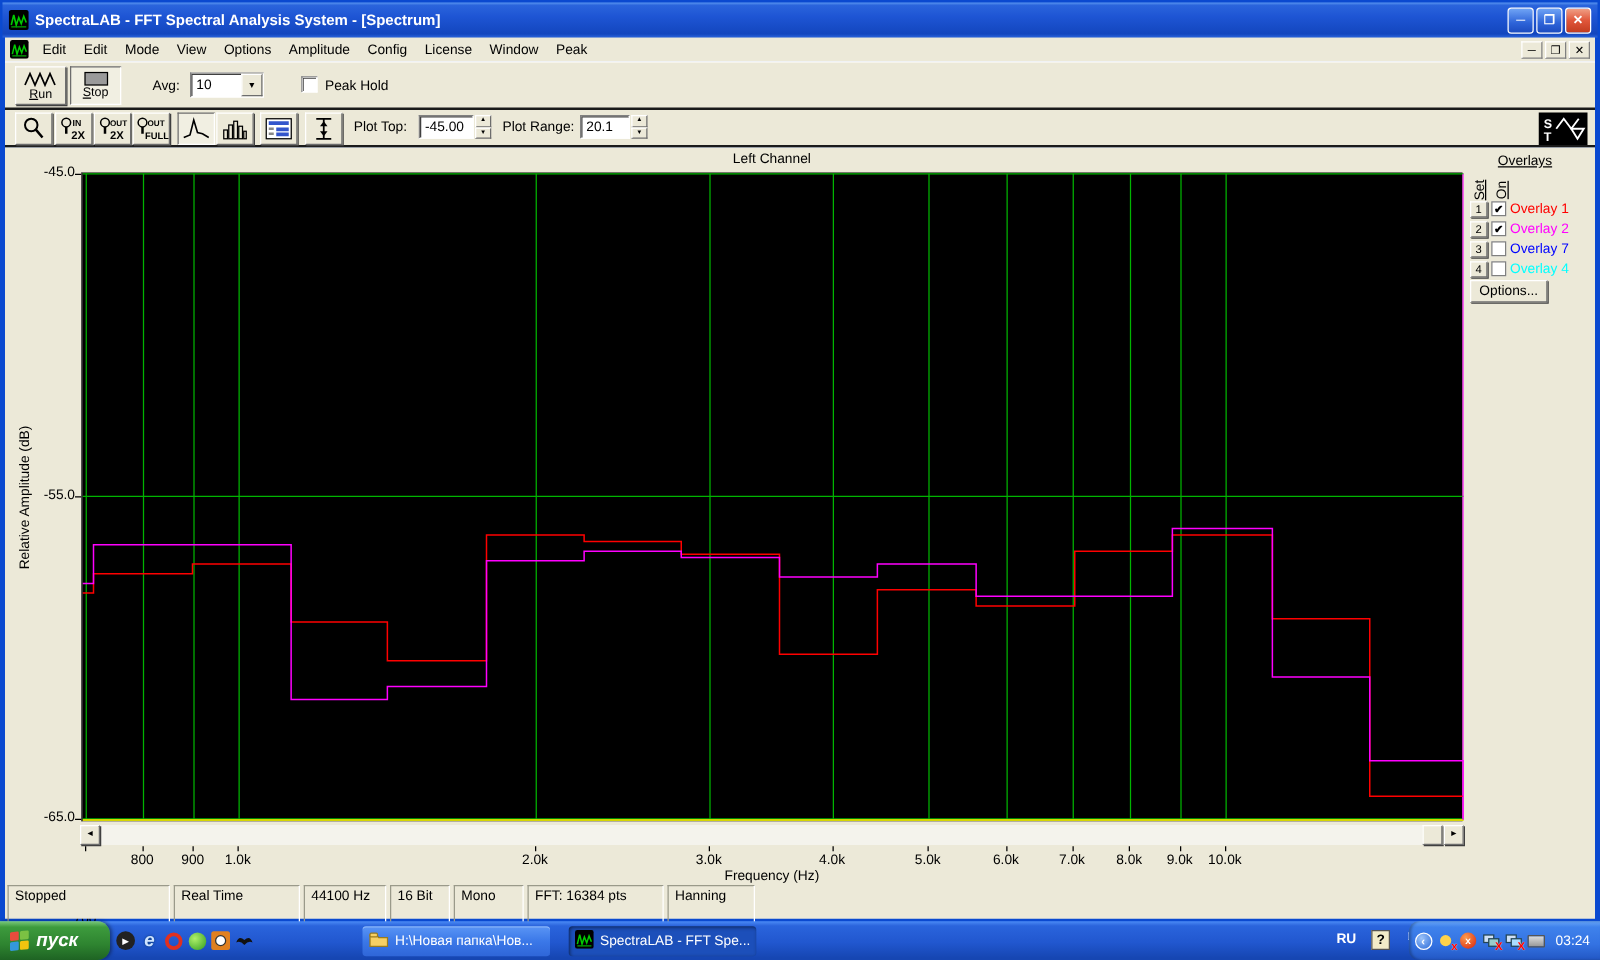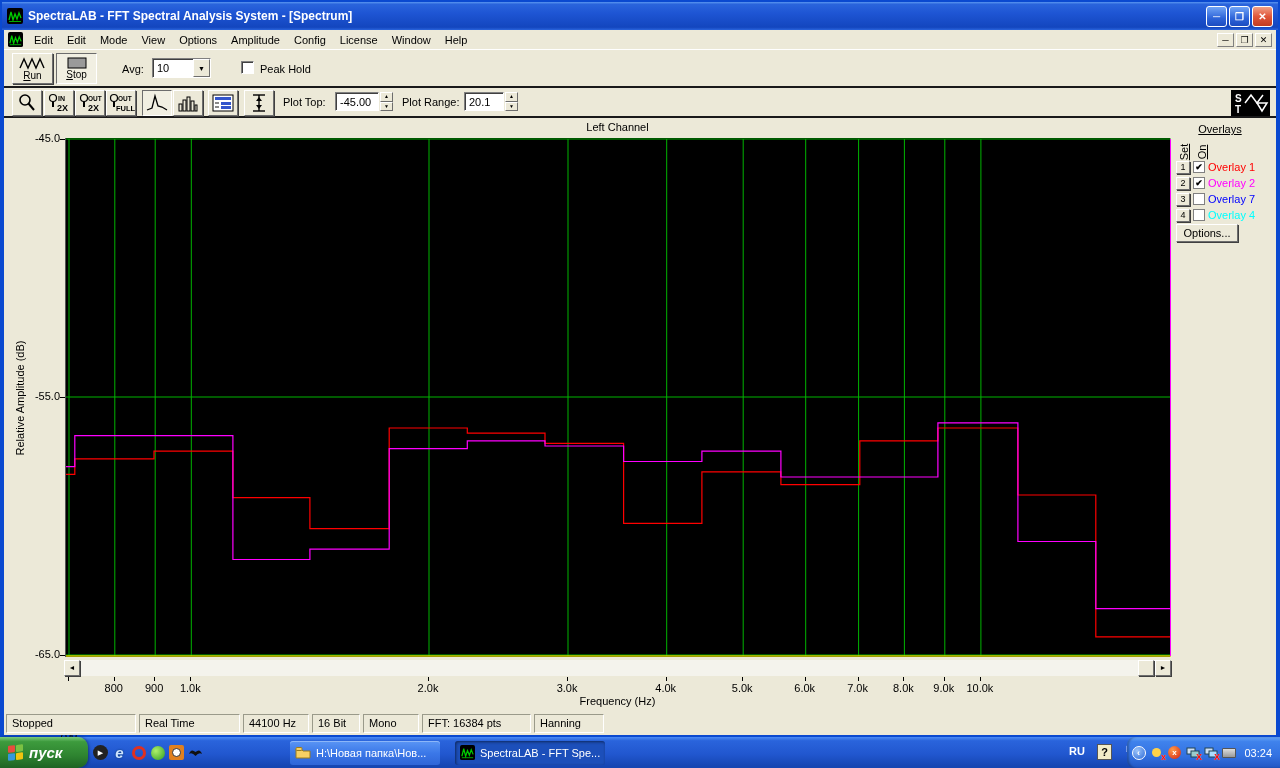--- a/index.html
+++ b/index.html
@@ -79,21 +79,21 @@
     box-shadow:1px 1px 0 #404040; font-size:9px; text-align:center; line-height:11px; }
   .ovl-chk { width:12px; height:12px; background:#fff; border:1px solid #808080; font-size:9px; font-weight:bold;
     line-height:11px; text-align:center; }
   .ovl-options { position:absolute; left:1px; top:106px; width:62px; height:18px; background:#ece9d8;
     border:1px solid; border-color:#fff #6d6d6d #6d6d6d #fff; box-shadow:1px 1px 0 #404040; font-size:11px;
     text-align:center; line-height:16px; }
 
   
   .statusbar { position:absolute; left:4px; top:712px; right:4px; height:23px; background:#ece9d8; display:flex;
     align-items:center; padding-left:2px; gap:3px; }
-  .status-cell { height:19px; border:1px solid; border-color:#9a9a8a #fff #fff #9a9a8a; padding:2px 0 0 5px; color:#000; }
+  .status-cell { height:31px; border:1px solid; border-color:#9a9a8a #fff #fff #9a9a8a; padding:2px 0 0 5px; color:#000; }
 
   
   .taskbar { position:absolute; left:0; bottom:0; width:1280px; height:31px;
     background:linear-gradient(180deg,#4b8bf5 0%,#2a64dc 12%,#2157cf 55%,#1646b2 95%); }
   .startbtn { position:absolute; left:0; top:0; width:88px; height:31px; border-radius:0 10px 10px 0;
     background:linear-gradient(180deg,#7bc97b 0%,#3d9b3d 15%,#2e8430 60%,#1e6323 100%);
     display:flex; align-items:center; color:#fff; font-size:15px; font-weight:bold; font-style:italic;
     padding-left:8px; gap:5px; box-shadow:1px 0 3px rgba(0,0,0,.4); }
   .winflag { width:16px; height:16px; display:grid; grid-template-columns:7px 7px; grid-template-rows:7px 7px; gap:1px; transform:skewY(-6deg); }
   .winflag i { border-radius:1px; }
@@ -129,21 +129,21 @@
     <span class="tb-btn close">✕</span>
   </span>
 </div>
 
 <div class="menubar">
   <span class="child-icon" id="child-icon-slot"><svg width="15" height="15" viewBox="0 0 16 16">
   <rect x="0" y="0" width="16" height="16" rx="2" fill="#000"></rect>
   <polyline points="2,12 4,4 6,12 8,6 10,11 12,5 14,10" fill="none" stroke="#0c0" stroke-width="1.3"></polyline>
   <line x1="2" y1="13.5" x2="14" y2="13.5" stroke="#0a0" stroke-width="1"></line>
       </svg></span>
-  <span id="menu-items"><span class="menu-item">Edit</span><span class="menu-item">Edit</span><span class="menu-item">Mode</span><span class="menu-item">View</span><span class="menu-item">Options</span><span class="menu-item">Amplitude</span><span class="menu-item">Config</span><span class="menu-item">License</span><span class="menu-item">Window</span><span class="menu-item">Help</span></span>
+  <span id="menu-items"><span class="menu-item">Edit</span><span class="menu-item">Edit</span><span class="menu-item">Mode</span><span class="menu-item">View</span><span class="menu-item">Options</span><span class="menu-item">Amplitude</span><span class="menu-item">Config</span><span class="menu-item">License</span><span class="menu-item">Window</span><span class="menu-item">Peak</span></span>
   <span class="mdi-btns">
     <span class="mdi-btn">─</span>
     <span class="mdi-btn">❐</span>
     <span class="mdi-btn">✕</span>
   </span>
 </div>
 
 <div class="toolbar1">
   <div class="btn3d runstop" style="left:8px;">
     <svg width="30" height="13" viewBox="0 0 30 13">

